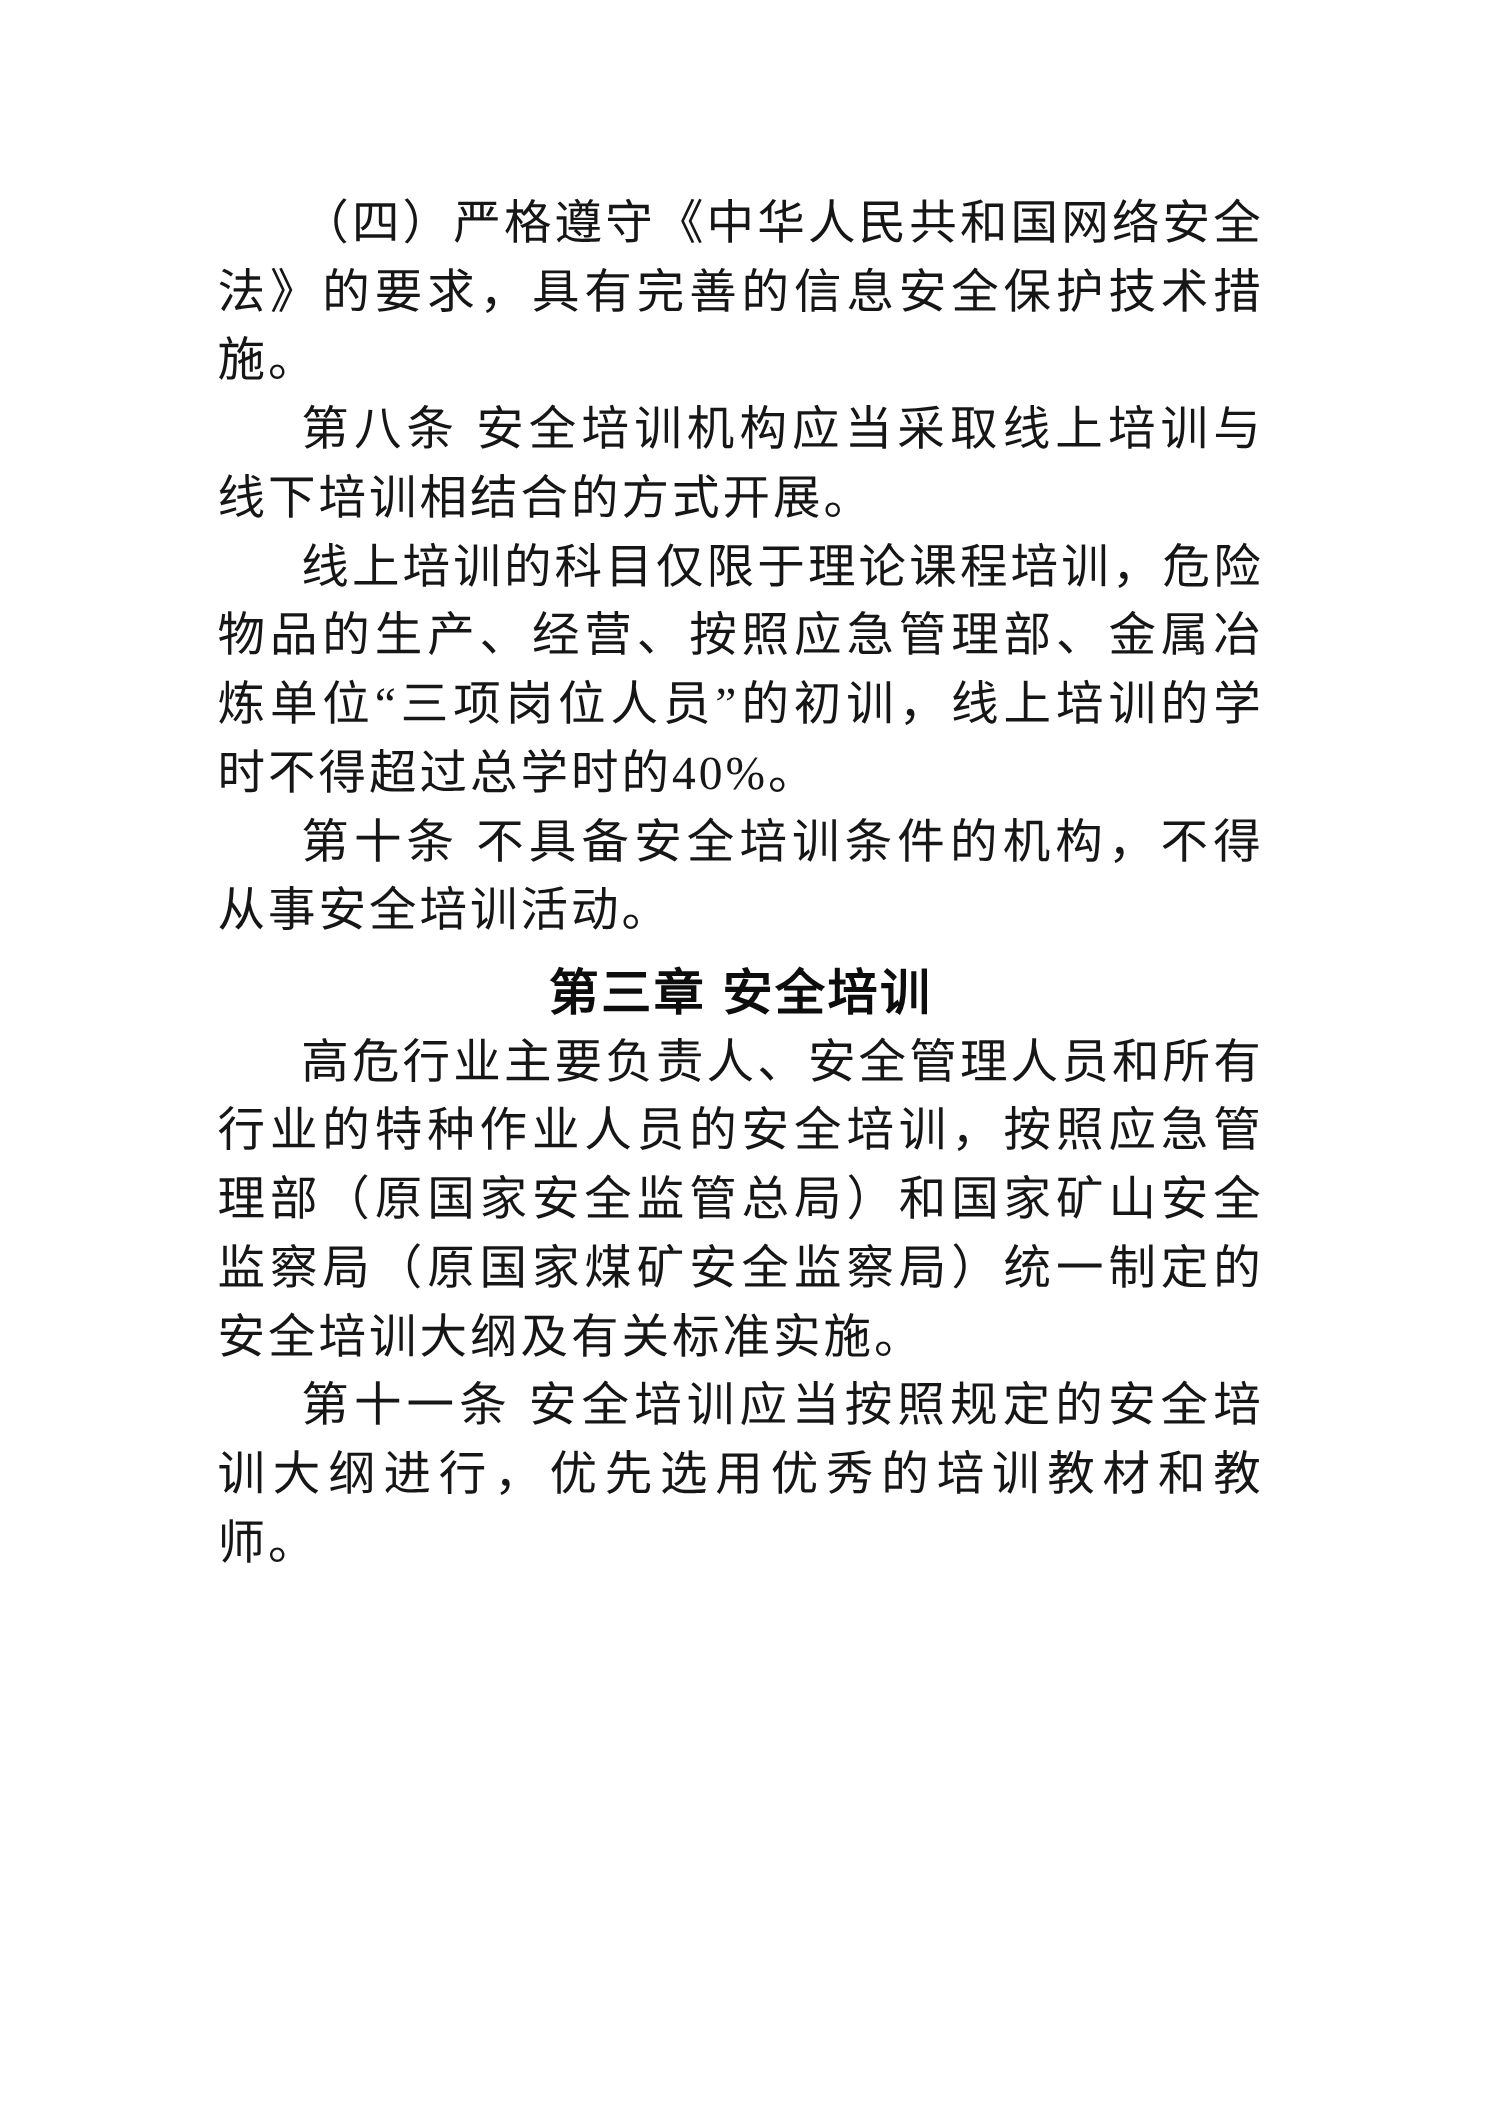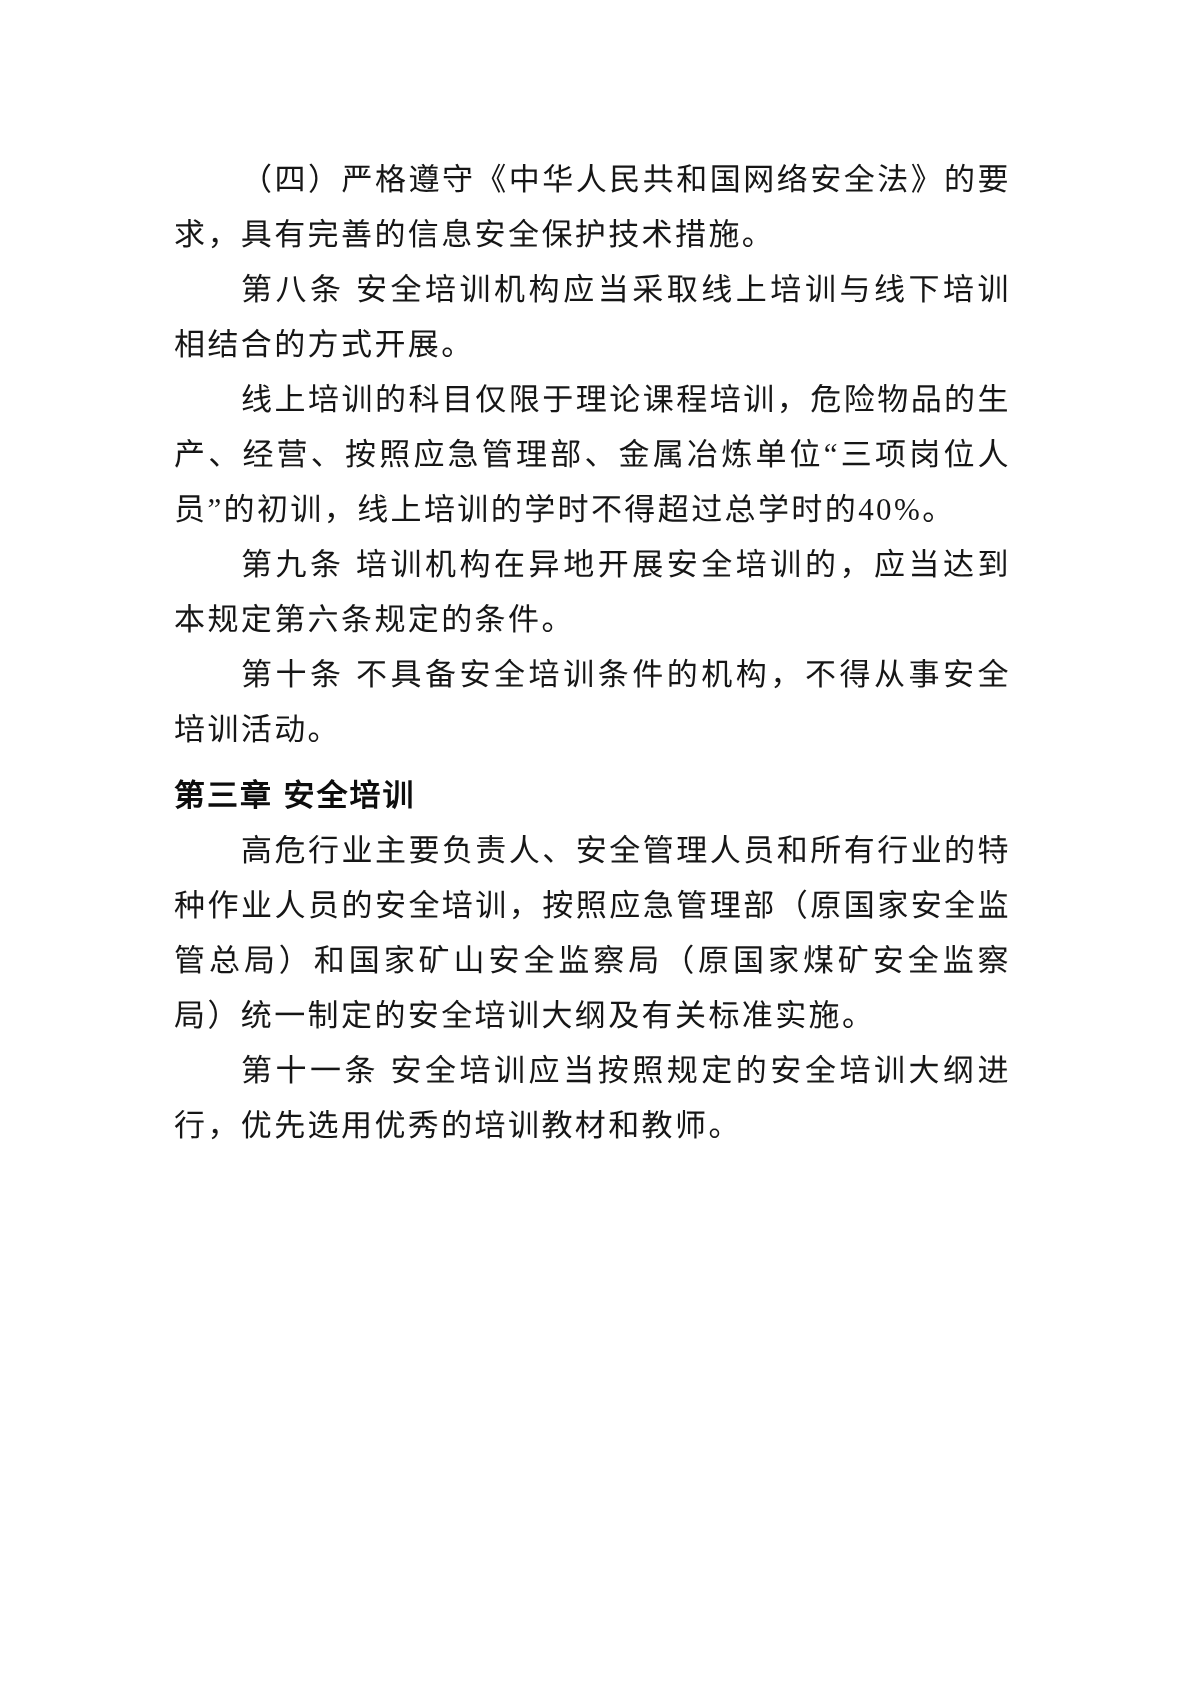--- a/index.html
+++ b/index.html
@@ -13,45 +13,45 @@
     height: 1683px;
     margin: 0 auto;
     background: #ffffff;
     box-sizing: border-box;
     padding: 152px 179px 0 174px;
     overflow: hidden;
     color: #161616;
   }
   .para {
     font-family: "Liberation Serif", "DejaVu Serif", serif;
-    font-size: 31px;
+    font-size: 38px;
     line-height: 55px;
     letter-spacing: 2.4px;
     text-align: justify;
     text-justify: inter-character;
     text-indent: 67px;
     margin: 0;
     word-break: normal;
   }
   .chapter-heading {
     font-family: "Liberation Sans", "DejaVu Sans", sans-serif;
-    font-size: 31px;
+    font-size: 40px;
     font-weight: 700;
     line-height: 55px;
     letter-spacing: 2px;
+    text-align: center;
     text-indent: 0;
     margin: 11px 0 0 0;
     color: #0d0d0d;
   }
 </style>
 </head>
 <body>
 
 <div class="page">
   <p class="para">（四）严格遵守《中华人民共和国网络安全法》的要求，具有完善的信息安全保护技术措施。</p>
   <p class="para">第八条 安全培训机构应当采取线上培训与线下培训相结合的方式开展。</p>
   <p class="para">线上培训的科目仅限于理论课程培训，危险物品的生产、经营、按照应急管理部、金属冶炼单位“三项岗位人员”的初训，线上培训的学时不得超过总学时的40%。</p>
-  <p class="para">第九条 培训机构在异地开展安全培训的，应当达到本规定第六条规定的条件。</p>
   <p class="para">第十条 不具备安全培训条件的机构，不得从事安全培训活动。</p>
   <h2 class="chapter-heading">第三章 安全培训</h2>
   <p class="para">高危行业主要负责人、安全管理人员和所有行业的特种作业人员的安全培训，按照应急管理部（原国家安全监管总局）和国家矿山安全监察局（原国家煤矿安全监察局）统一制定的安全培训大纲及有关标准实施。</p>
   <p class="para">第十一条 安全培训应当按照规定的安全培训大纲进行，优先选用优秀的培训教材和教师。</p>
 </div>
 
 </body></html>

